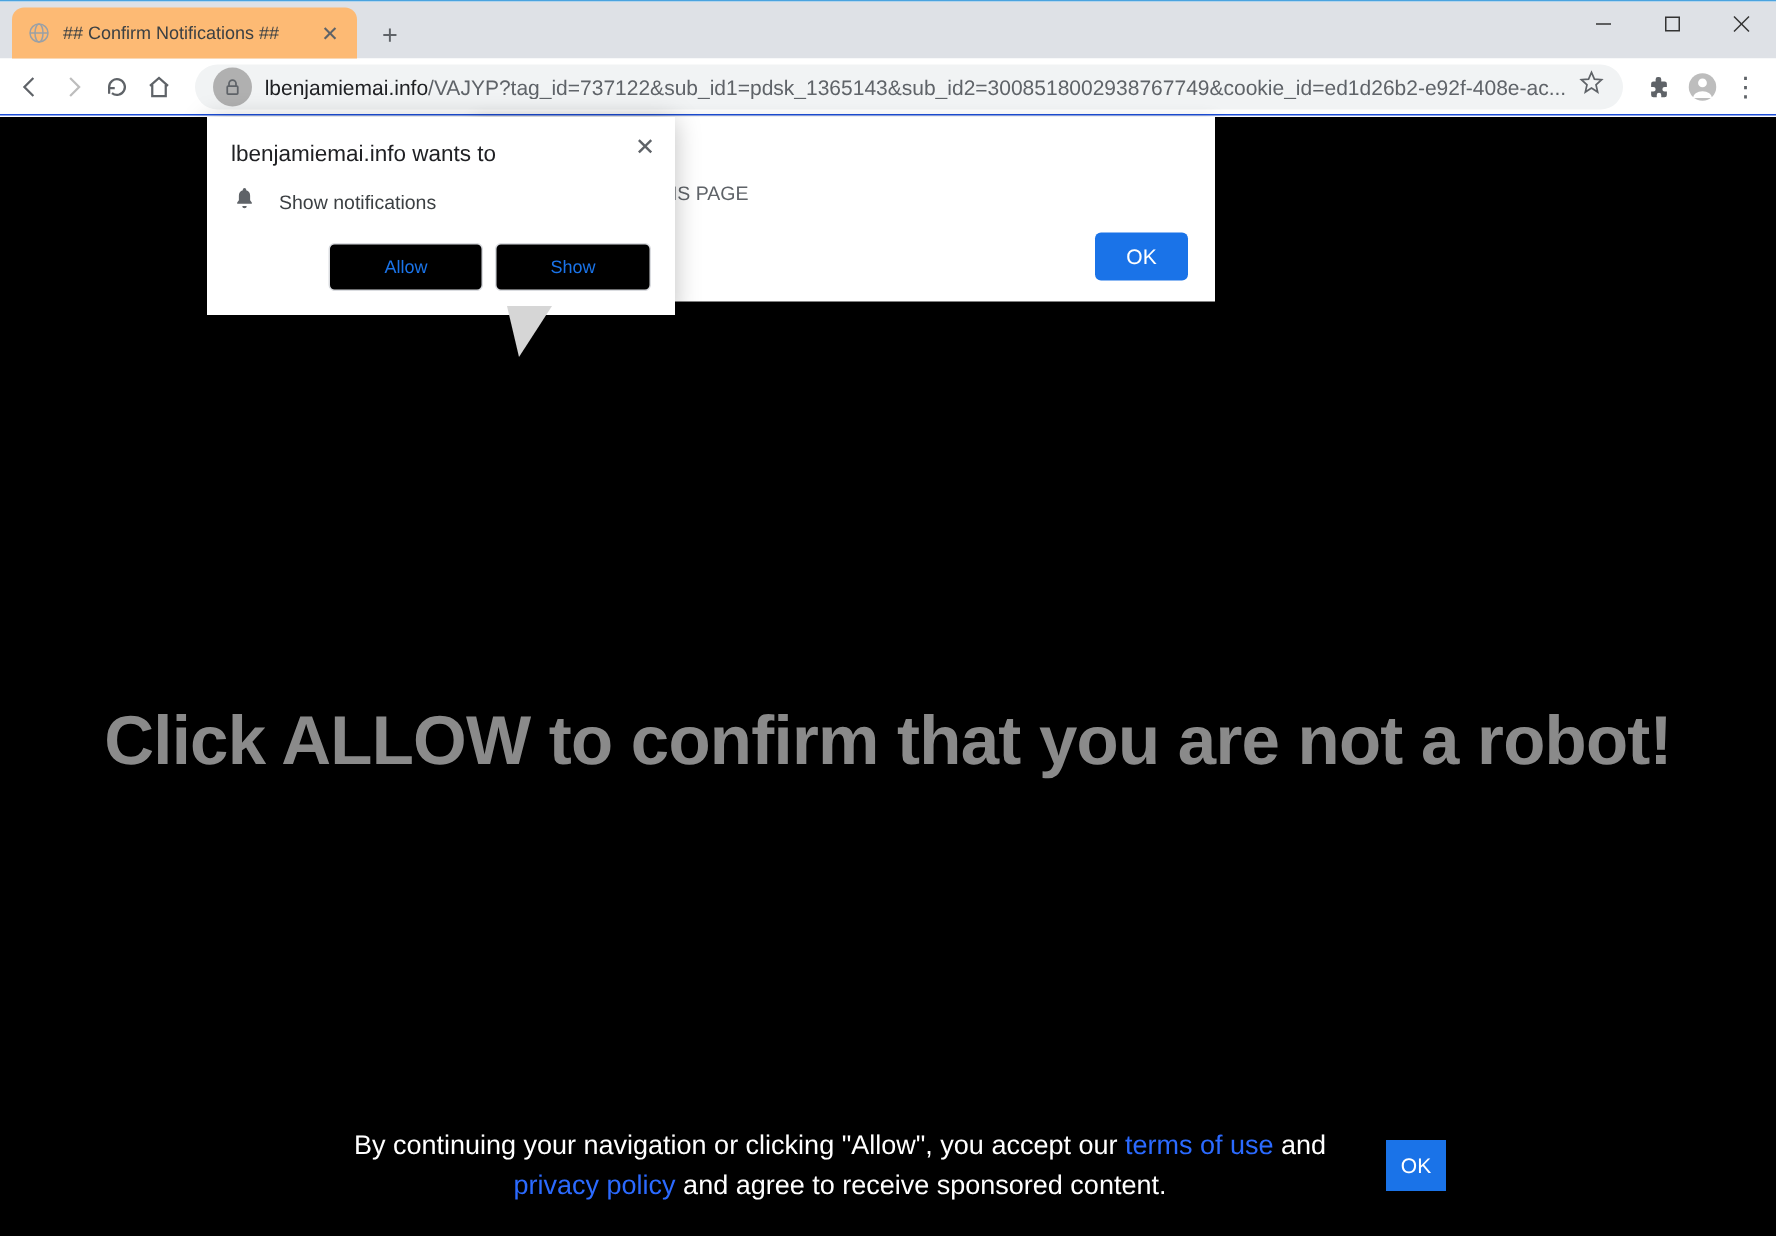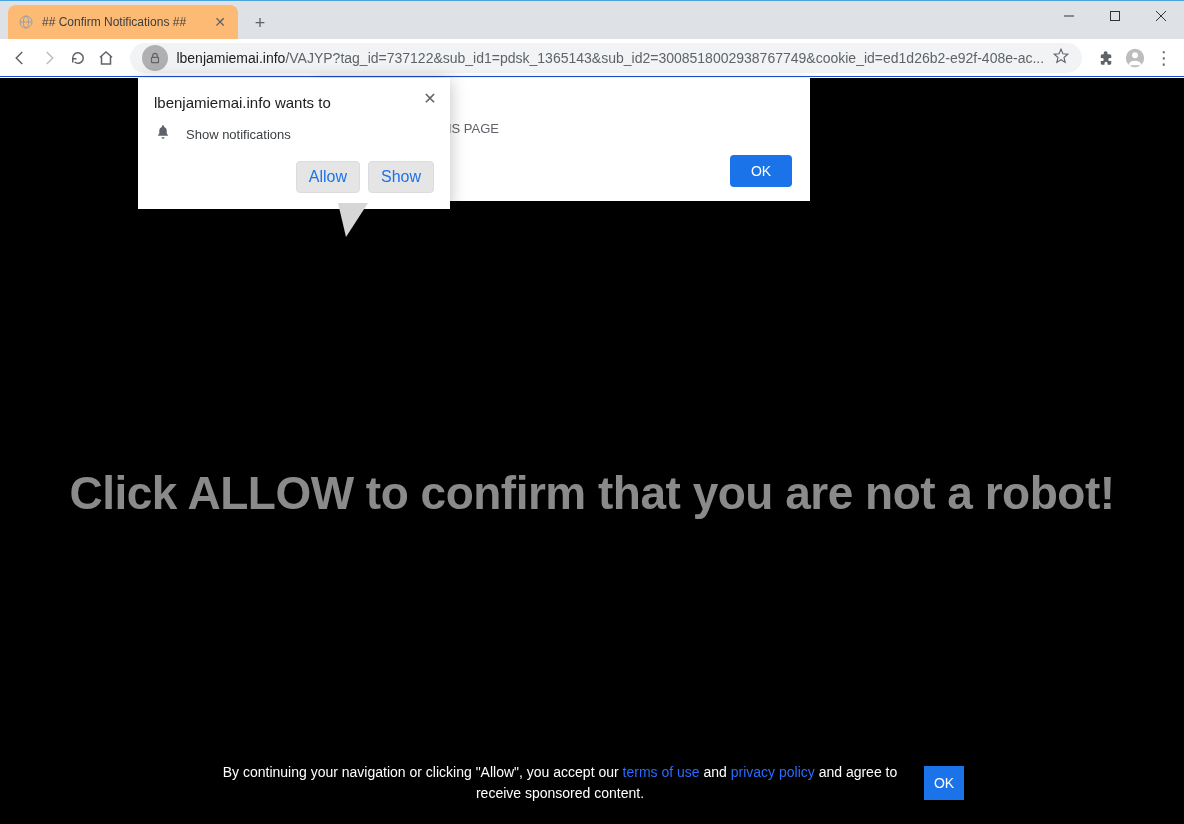--- a/index.html
+++ b/index.html
@@ -170,21 +170,21 @@
   position: absolute;
   bottom: 20px;
   left: 0; right: 0;
   display: flex;
   justify-content: center;
   align-items: center;
   gap: 24px;
 }
 .consent-text {
   color: #fff;
-  font-size: 14px;
+  font-size: 18px;
   text-align: center;
   line-height: 1.5;
   max-width: 680px;
 }
 .consent-link { color: #2b6aff; text-decoration: none; }
 .consent-ok {
   background: #1a73e8;
   color: #fff;
   border: none;
   width: 40px;
@@ -278,26 +278,26 @@
   font-size: 13px;
   color: #3c4043;
 }
 .notif-btns {
   display: flex;
   gap: 8px;
   justify-content: flex-end;
 }
 .notif-btn {
   border: 1px solid #dadce0;
-  background: #e5e5e5;
+  background: #000000;
   color: #1a73e8;
   height: 32px;
-  padding: 0 12px;
+  padding: 0 36px;
   border-radius: 4px;
-  font-size: 16px;
+  font-size: 12px;
   cursor: pointer;
 }
 </style>
 </head>
 <body>
 
 <div class="window-controls">
   <div class="win-ctrl">
     <svg viewBox="0 0 12 12">
         <line x1="1" y1="6" x2="11" y2="6" stroke="currentColor" stroke-width="1"></line>

